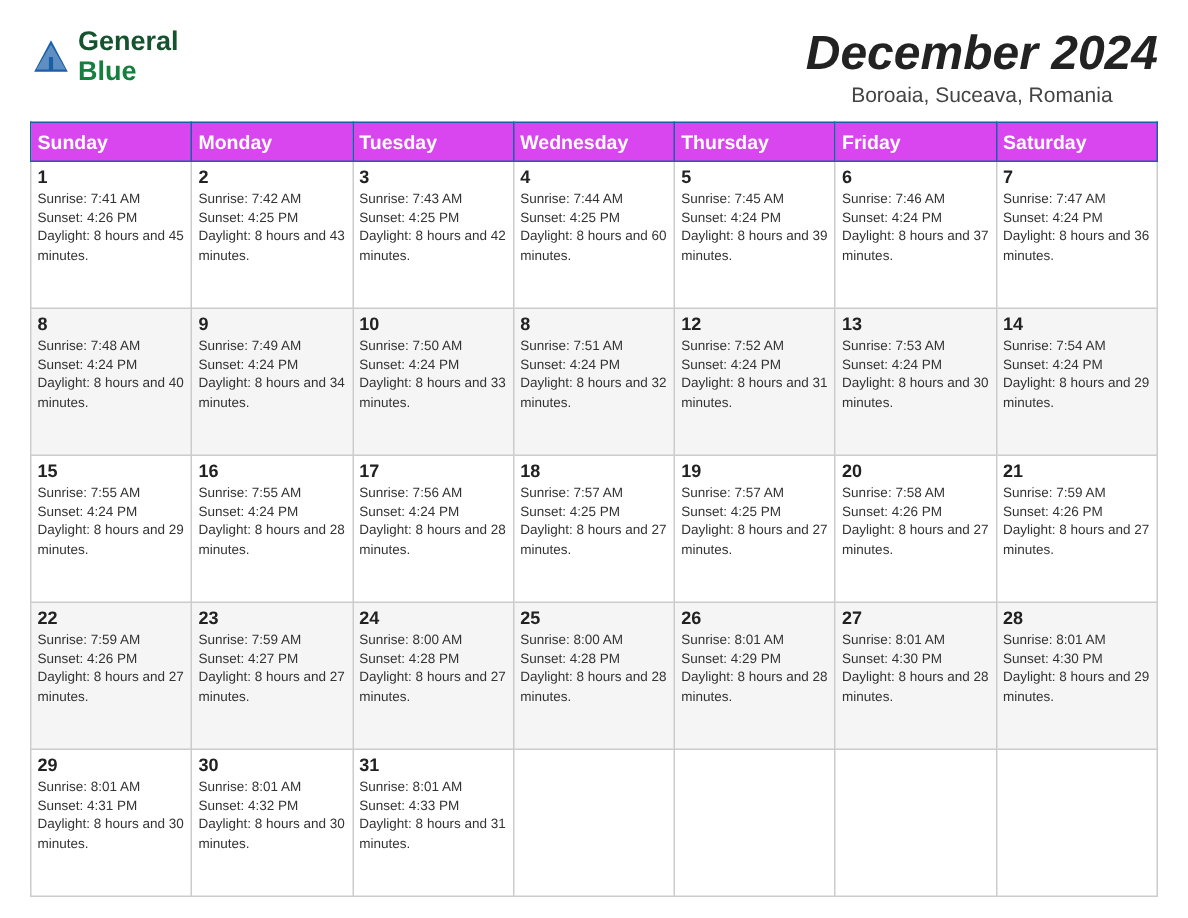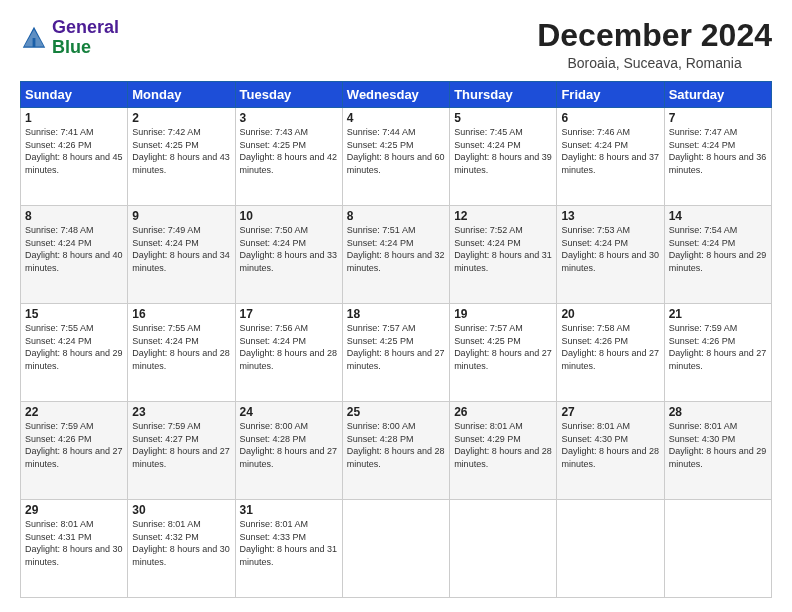--- a/index.html
+++ b/index.html
@@ -26,50 +26,51 @@
     .logo {
       display: flex;
       align-items: center;
       gap: 4px;
     }
     .logo-text {
       font-size: 18px;
       font-weight: bold;
       line-height: 1.1;
     }
-    .logo-general { color: #4c1d95; }
+    .logo-general { color: #14532d; }
     .logo-blue { color: #15803d; }
     .logo-icon {
       width: 28px;
       height: 28px;
     }
     .title-section {
       text-align: right;
     }
     .month-title {
       font-size: 32px;
       font-weight: bold;
       color: #222;
       line-height: 1.1;
+      font-style: italic;
     }
     .location {
       font-size: 14px;
       color: #444;
       margin-top: 2px;
       text-align: center;
     }
     .calendar {
       flex: 1;
       border: 1px solid #ccc;
       border-collapse: collapse;
       width: 100%;
       table-layout: fixed;
     }
     .calendar th {
-      background: #1d4ed8;
+      background: #d946ef;
       color: #fff;
       font-size: 13px;
       font-weight: bold;
       padding: 5px 4px;
       text-align: left;
       border: 1px solid #1a5fa8;
       margin-top: 12px;
     }
     .calendar td {
       border: 1px solid #ccc;

